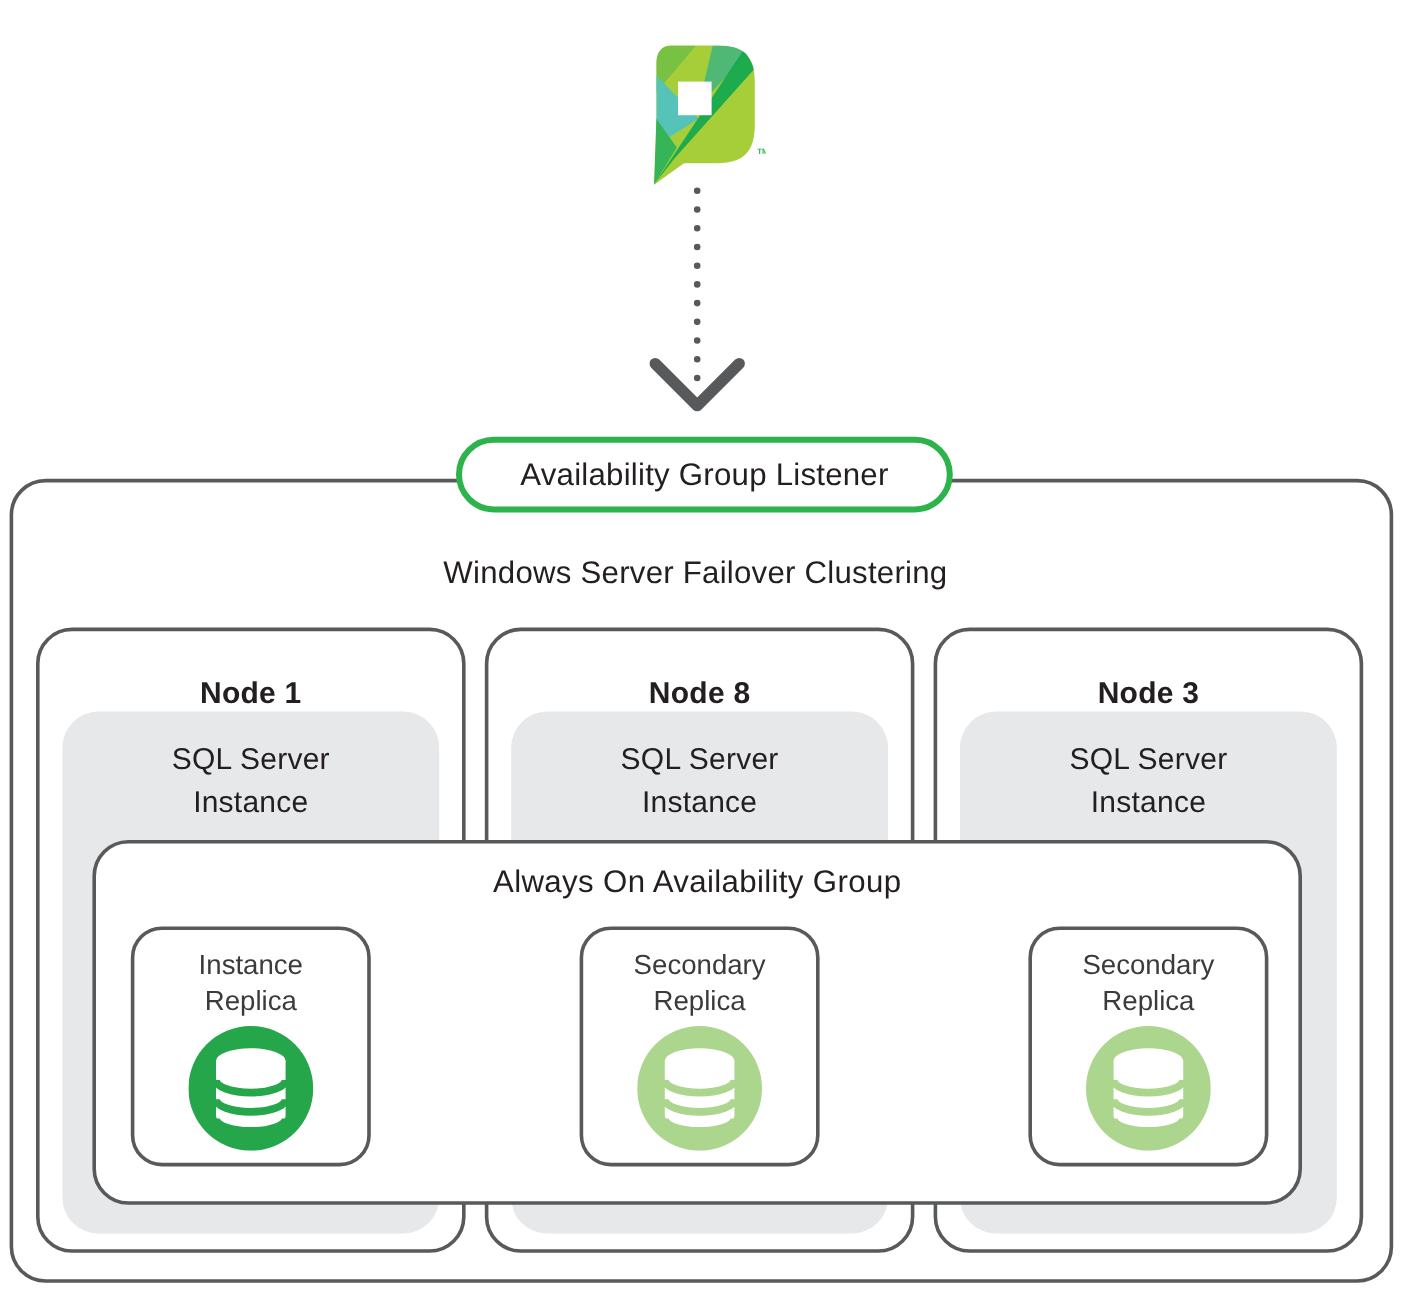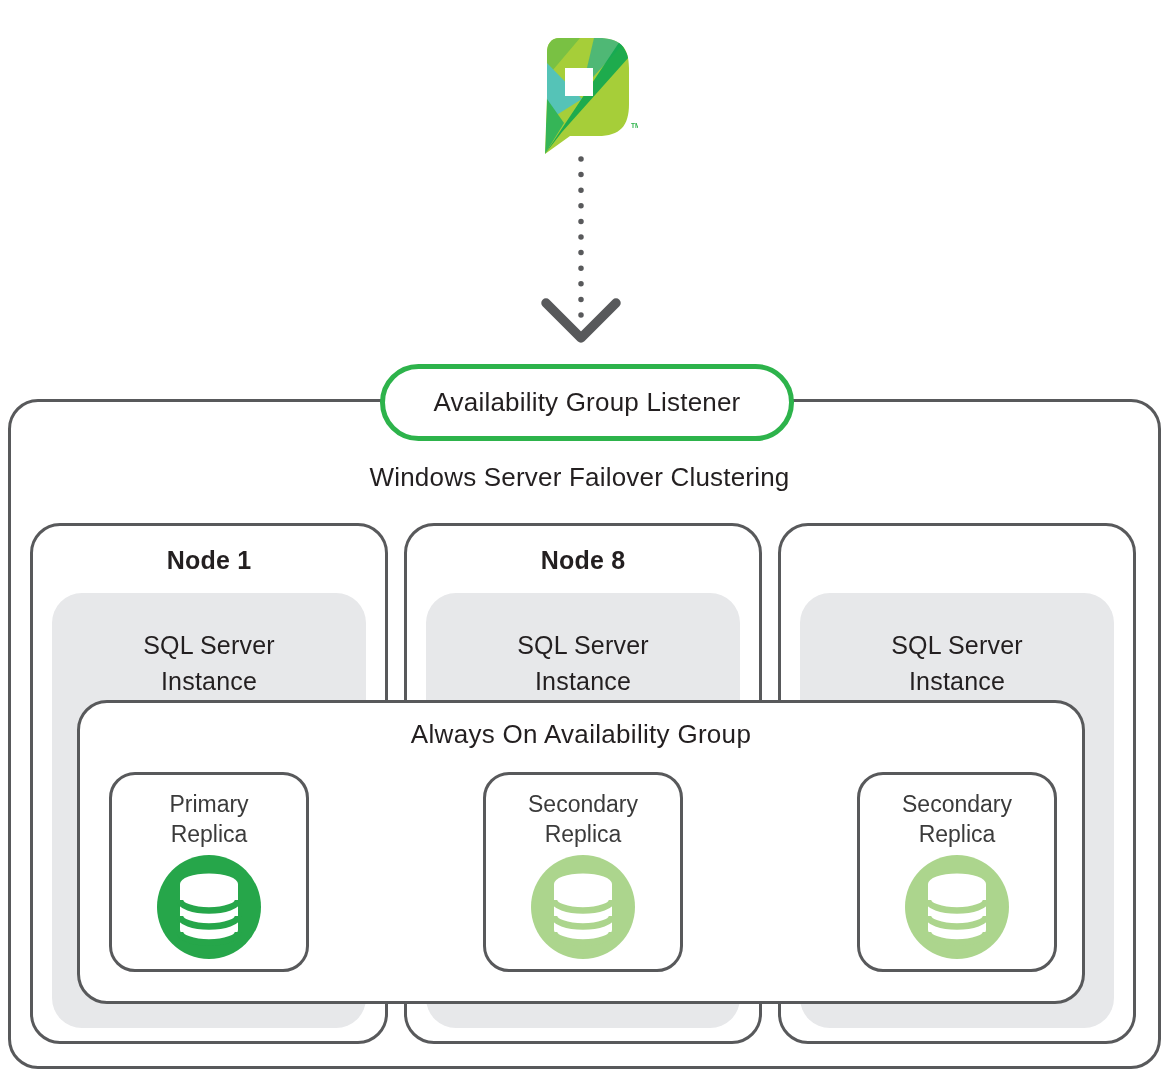--- a/index.html
+++ b/index.html
@@ -8,21 +8,21 @@
     font-family:"Liberation Sans", sans-serif; color:#231F20; overflow:hidden;
   }
   .abs { position:absolute; }
 
   
   .logo-svg { left:532px; top:37px; }
   .arrow-svg { left:541px; top:153px; }
 
   
   .pill {
-    left:380px; top:364px; width:414px; height:77px;
+    left:380px; top:364px; width:414px; height:63px;
     background:#ffffff; border:5px solid #2DB34B; border-radius:40px;
     display:flex; align-items:center; justify-content:center;
     font-size:26px; font-weight:500; z-index:3; box-sizing:border-box;
     letter-spacing:0.2px;
   }
 
   
   .outer-box {
     left:8px; top:399px; width:1153px; height:670px;
     border:3px solid #58595B; border-radius:30px; box-sizing:border-box; z-index:0;
@@ -33,29 +33,29 @@
   }
 
   
   .node {
     top:523px; width:358px; height:521px;
     border:3px solid #58595B; border-radius:30px; box-sizing:border-box;
     z-index:1; background:transparent;
   }
   .node-1 { left:30px; } .node-2 { left:404px; } .node-3 { left:778px; }
   .node-title {
-    padding-top:20px; text-align:center; font-size:25px; font-weight:700;
+    padding-top:38px; text-align:center; font-size:25px; font-weight:700;
     letter-spacing:0.2px;
   }
   .instance-box {
     position:absolute; left:19px; right:19px; top:67px; bottom:13px;
     background:#E7E8EA; border-radius:30px;
   }
   .instance-label {
-    padding-top:34px; margin:0 auto; width:220px; text-align:center;
+    padding-top:22px; margin:0 auto; width:220px; text-align:center;
     font-size:25px; line-height:36px; letter-spacing:0.2px;
   }
 
   
   .ao-box {
     left:77px; top:700px; width:1008px; height:304px;
     background:#ffffff; border:3px solid #58595B; border-radius:30px;
     box-sizing:border-box; z-index:2;
   }
   .ao-title {
@@ -116,30 +116,31 @@
   </div>
 
   <div class="abs node node-2">
     <div class="node-title">Node 8</div>
     <div class="instance-box">
       <div class="instance-label">SQL Server Instance</div>
     </div>
   </div>
 
   <div class="abs node node-3">
+    <div class="node-title">Node 3</div>
     <div class="instance-box">
       <div class="instance-label">SQL Server Instance</div>
     </div>
   </div>
 
   <div class="abs ao-box">
     <div class="ao-title">Always On Availability Group</div>
 
     <div class="replica replica-1">
-      <div class="replica-label">Primary Replica</div>
+      <div class="replica-label">Instance Replica</div>
       <svg class="replica-icon" width="104" height="104" viewBox="-52 -52 104 104">
         <circle r="52" fill="#26A64A"></circle>
         <path d="M-29,-23 L-29,23 A29,10.5 0 0,0 29,23 L29,-23 Z" fill="#ffffff"></path>
         <ellipse cx="0" cy="-23" rx="29" ry="10.5" fill="#ffffff"></ellipse>
         <g fill="none" stroke-width="6.5" stroke="#26A64A">
           <path d="M-29,-7 A29,10.5 0 0,0 29,-7"></path>
           <path d="M-29,9 A29,10.5 0 0,0 29,9"></path>
           <path d="M-29,25 A29,10.5 0 0,0 29,25"></path>
         </g>
       </svg>

